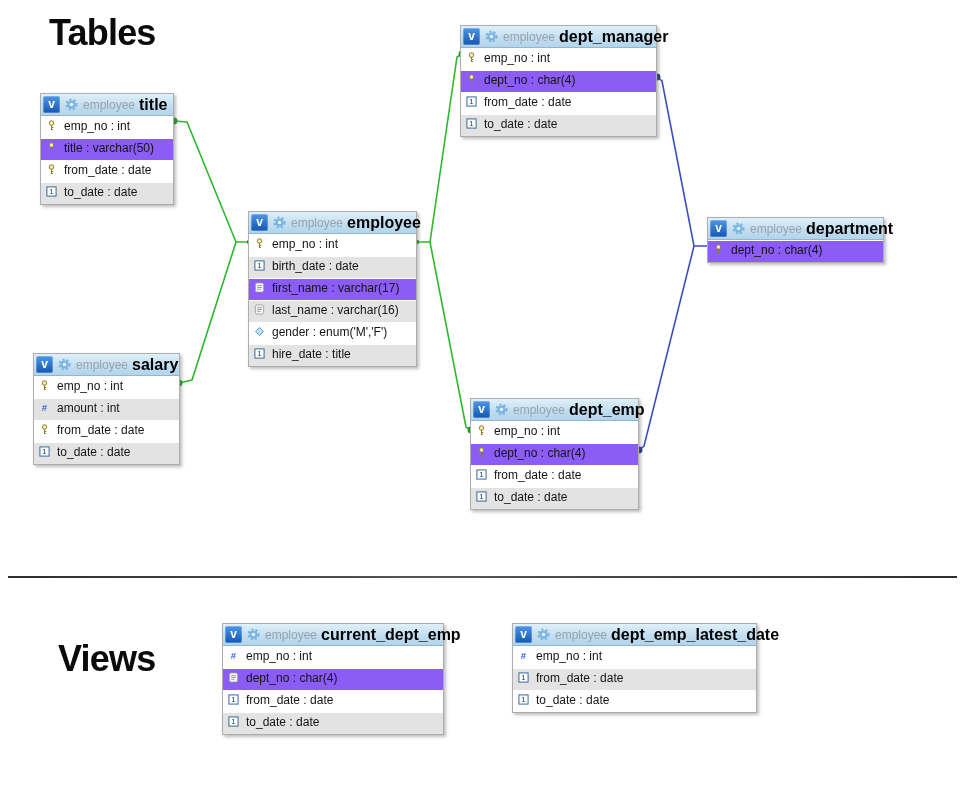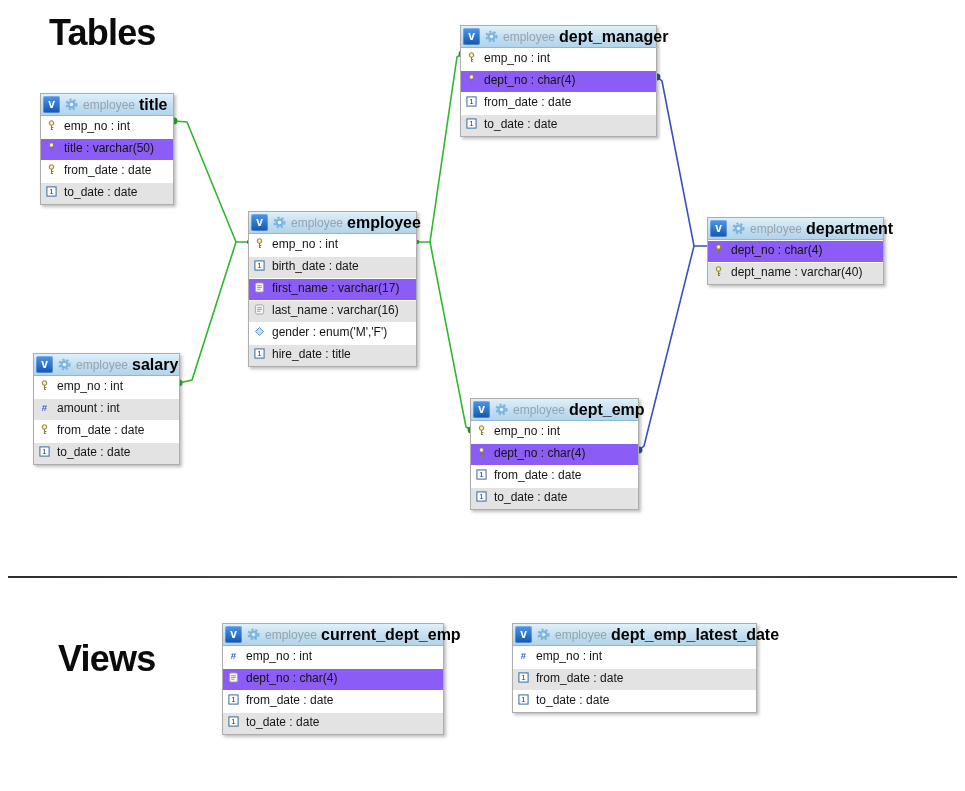--- a/index.html
+++ b/index.html
@@ -249,30 +249,20 @@
         <div class="db-row bg-pink">
           <span class="icon12">
             <svg viewBox="0 0 12 12" width="11" height="11">
               <circle cx="6" cy="3.3" r="2.5" fill="#f2e58f" stroke="#8a7b33" stroke-width="1"></circle>
               <circle cx="6" cy="3.3" r="0.9" fill="#fffdf0"></circle>
               <path d="M6 5.8 V11 M6 8.2 H8 M6 10.3 H7.6" stroke="#8a7b33" stroke-width="1.2" fill="none"></path>
             </svg>
           </span>
           <span>dept_no : char(4)</span>
         </div>
-        <div class="db-row bg-gray">
-          <span class="icon12">
-            <svg viewBox="0 0 12 12" width="11" height="11">
-              <circle cx="6" cy="3.3" r="2.5" fill="#f2e58f" stroke="#8a7b33" stroke-width="1"></circle>
-              <circle cx="6" cy="3.3" r="0.9" fill="#fffdf0"></circle>
-              <path d="M6 5.8 V11 M6 8.2 H8 M6 10.3 H7.6" stroke="#8a7b33" stroke-width="1.2" fill="none"></path>
-            </svg>
-          </span>
-          <span>dept_name : varchar(40)</span>
-        </div>
       </div>
       <div class="db-table" style="left: 33px; top: 353px; width: 145px;">
         <div class="db-header">
           <span class="v-badge">v</span>
           <span class="icon12">
             <svg viewBox="0 0 14 14" width="13" height="13">
               <circle cx="7" cy="7" r="5.4" fill="none" stroke="#7ab5e2" stroke-width="2.2" stroke-dasharray="2.3 2.2"></circle>
               <circle cx="7" cy="7" r="4.4" fill="#7ab5e2"></circle>
               <circle cx="7" cy="7" r="1.9" fill="#eaf6fd"></circle>
             </svg>

